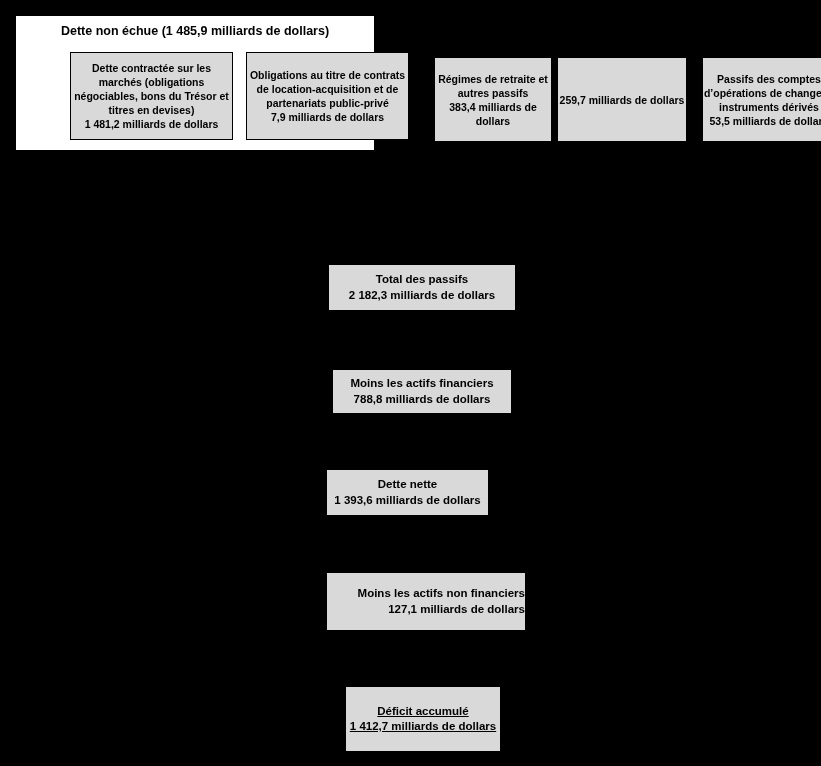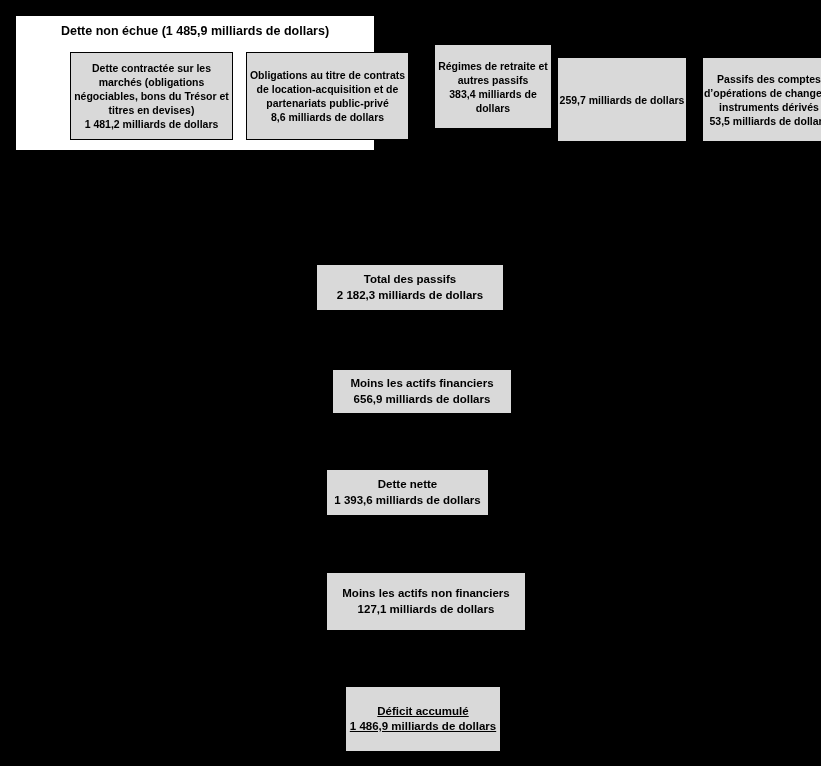--- a/index.html
+++ b/index.html
@@ -106,56 +106,56 @@
   <div class="group-box">
     <div class="group-title">Dette non échue (1 485,9 milliards de dollars)</div>
 
     <div class="box small" style="left:8px; top:36px; width:163px; height:88px;">
       <span>Dette contractée sur les marchés (obligations négociables, bons du Trésor et titres en devises)</span>
       <span>1 481,2 milliards de dollars</span>
     </div>
 
     <div class="box small" style="left:184px; top:36px; width:163px; height:88px;">
       <span>Obligations au titre de contrats de location-acquisition et de partenariats public-privé</span>
-      <span>8,6 milliards de dollars</span>
+      <span>7,9 milliards de dollars</span>
     </div>
   </div>
 
-  <div class="box small" style="left:388px; top:44px; width:118px; height:85px;">
+  <div class="box small" style="left:388px; top:57px; width:118px; height:85px;">
     <span>Régimes de retraite et autres passifs</span>
     <span>383,4 milliards de dollars</span>
   </div>
 
   <div class="box small" style="left:511px; top:57px; width:130px; height:85px;">
     <span>259,7 milliards de dollars</span>
   </div>
 
   <div class="box small" style="left:656px; top:57px; width:134px; height:85px;">
     <span>Passifs des comptes d’opérations de change et instruments dérivés</span>
     <span>53,5 milliards de dollars</span>
   </div>
 
-  <div class="box chain" style="left:270px; top:264px; width:188px; height:47px;">
+  <div class="box chain" style="left:282px; top:264px; width:188px; height:47px;">
     <span>Total des passifs</span>
     <span>2 182,3 milliards de dollars</span>
   </div>
 
   <div class="box chain" style="left:286px; top:369px; width:180px; height:45px;">
     <span>Moins les actifs financiers</span>
-    <span>656,9 milliards de dollars</span>
+    <span>788,8 milliards de dollars</span>
   </div>
 
   <div class="box chain" style="left:280px; top:469px; width:163px; height:47px;">
     <span>Dette nette</span>
     <span>1 393,6 milliards de dollars</span>
   </div>
 
-  <div class="box chain" style="left:280px; top:572px; width:200px; height:59px;">
+  <div class="box chain" style="left:280px; top:572px; width:200px; height:59px;align-items:flex-end;">
     <span>Moins les actifs non financiers</span>
     <span>127,1 milliards de dollars</span>
   </div>
 
   <div class="box chain" style="left:299px; top:686px; width:156px; height:66px;text-decoration:underline;">
     <span>Déficit accumulé</span>
-    <span>1 486,9 milliards de dollars</span>
+    <span>1 412,7 milliards de dollars</span>
   </div>
 
 </div>
 
 </body></html>

